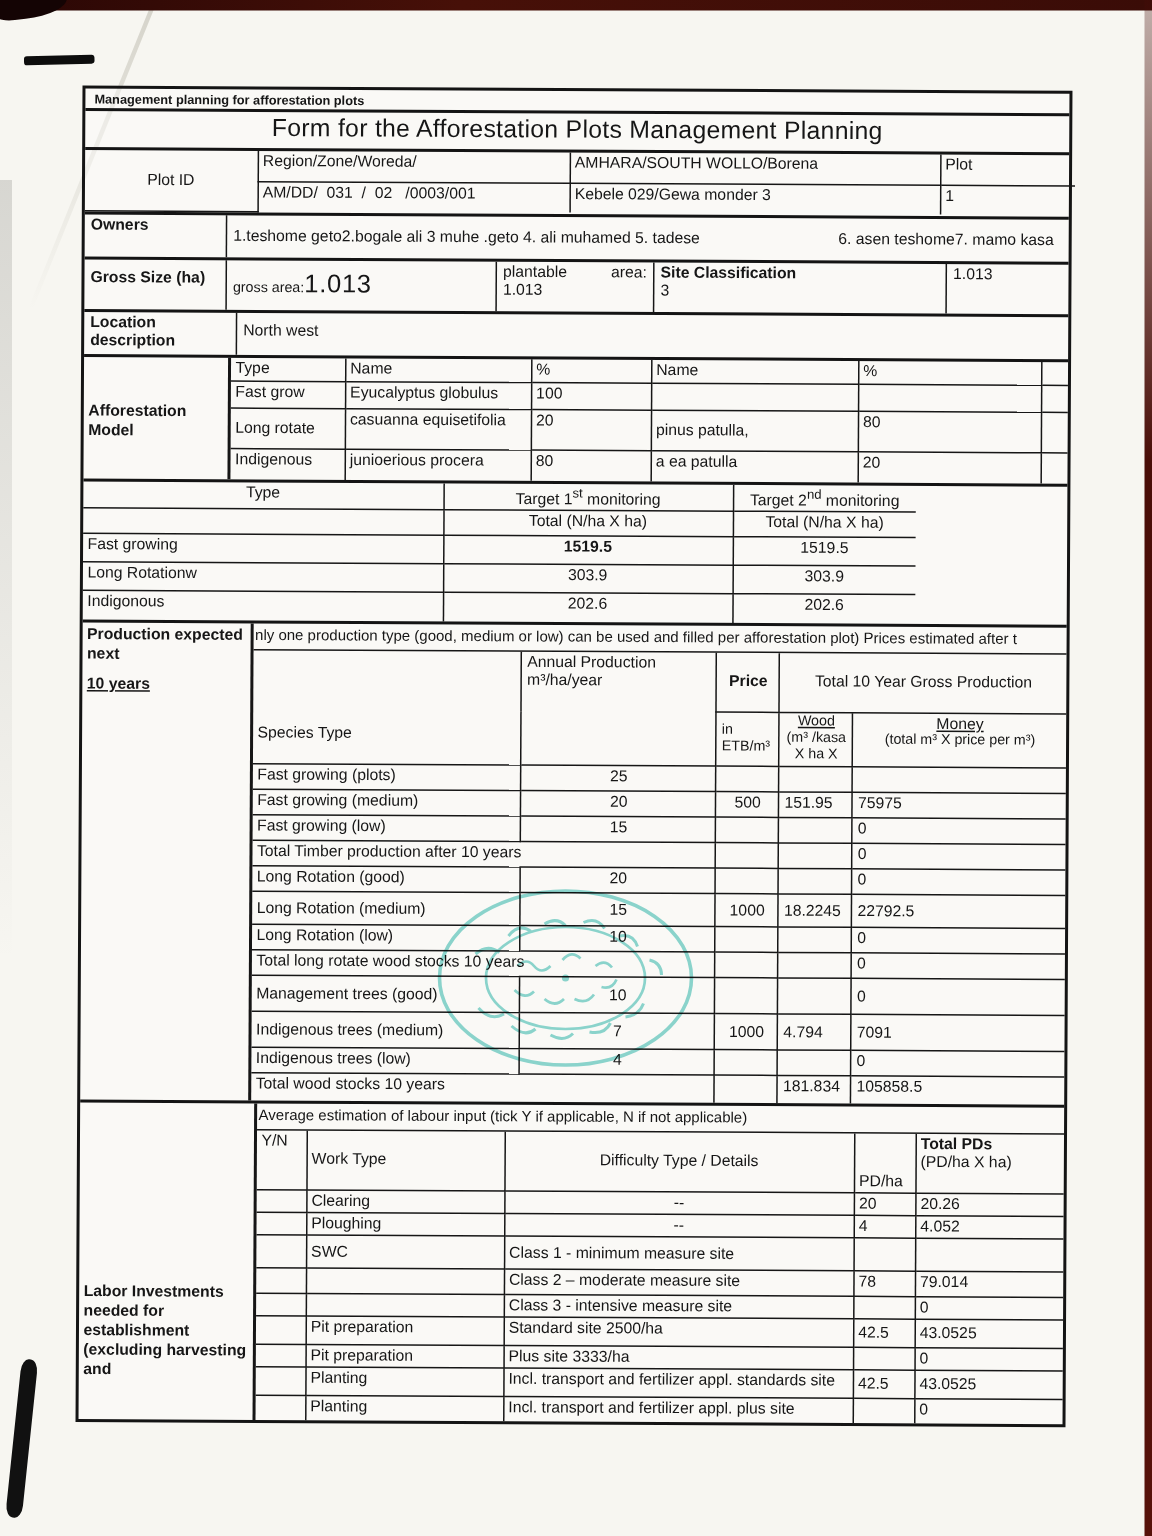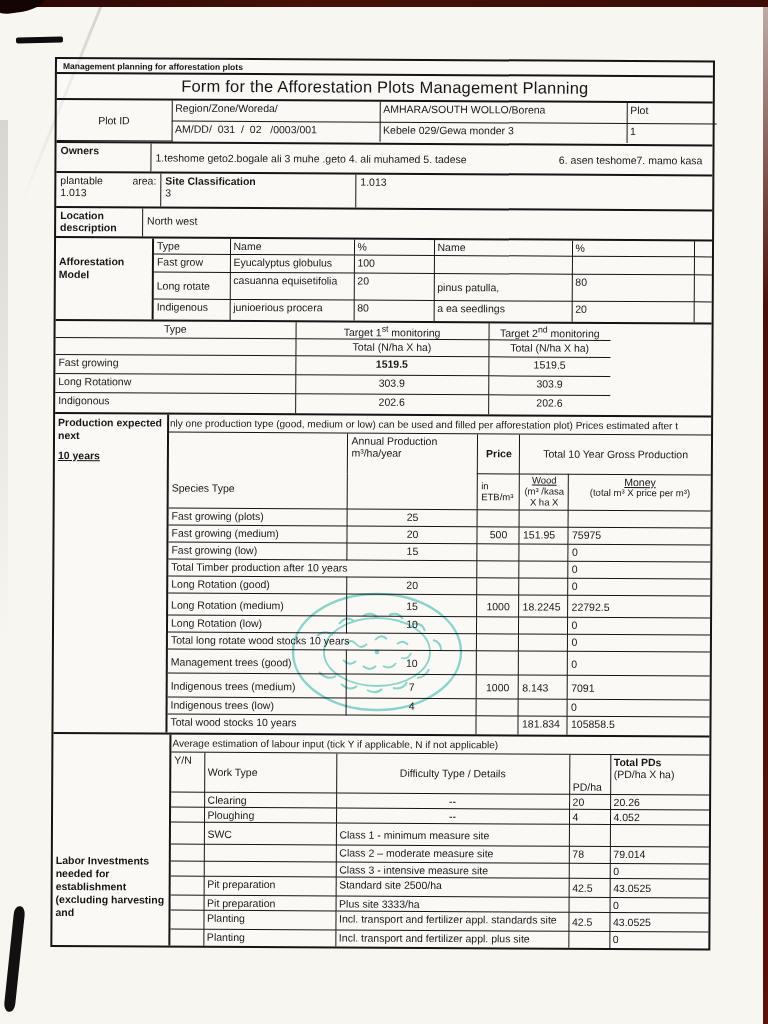--- a/index.html
+++ b/index.html
@@ -113,41 +113,45 @@
 
     <div class="frow" style="height:30px">
       <div class="fcell b" style="width:95px">Owners</div>
       <div class="fcell owners-val" style="flex:1; padding-top:8px">
         <span>1.teshome geto2.bogale ali 3 muhe .geto 4. ali muhamed 5. tadese</span>
         <span>6. asen teshome7. mamo kasa</span>
       </div>
     </div>
 
     <div class="frow" style="height:35px">
+      <div class="fcell b" style="width:95px; padding-top:6px">Gross Size (ha)</div>
+      <div class="fcell" style="width:180px; padding-top:6px">
+        <span class="small">gross area:</span><span class="gross-big">1.013</span>
+      </div>
       <div class="fcell" style="width:105px">
         <div class="plantable">
             <span>plantable</span>
             <span>area:</span>
           </div>
         <div>1.013</div>
       </div>
       <div class="fcell" style="width:195px">
         <div class="b">Site Classification</div>
         <div>3</div>
       </div>
       <div class="fcell" style="flex:1">1.013</div>
     </div>
 
     <div class="frow" style="height:30px">
-      <div class="fcell b" style="width:87px">Location description</div>
+      <div class="fcell b" style="width:102px">Location description</div>
       <div class="fcell" style="flex:1; padding-top:6px">North west</div>
     </div>
 
     <div class="band">
-      <div class="band-label" style="width:102px; padding-top:17px">Afforestation Model</div>
+      <div class="band-label" style="width:102px; padding-top:30px">Afforestation Model</div>
       <div class="band-content">
         <table style="width:558px">
           <colgroup>
               <col style="width:76px">
               <col style="width:124px">
               <col style="width:80px">
               <col style="width:138px">
               <col style="width:122px">
               <col style="width:18px">
             </colgroup>
@@ -173,21 +177,21 @@
             <td>casuanna equisetifolia</td>
             <td>20</td>
             <td class="mid">pinus patulla,</td>
             <td>80</td>
             <td></td>
           </tr>
           <tr style="height:20px">
             <td>Indigenous</td>
             <td>junioerious procera</td>
             <td>80</td>
-            <td>a ea seedlings</td>
+            <td>a ea patulla</td>
             <td>20</td>
             <td></td>
           </tr>
         </tbody>
           </table>
       </div>
     </div>
 
     <div class="band">
       <div class="band-content">
@@ -313,21 +317,21 @@
                 <td class="mid">Management trees (good)</td>
                 <td class="c it mid">10</td>
                 <td class="c it mid"></td>
                 <td class="mid"></td>
                 <td class="mid">0</td>
               </tr>
           <tr style="height:24px">
                 <td class="mid">Indigenous trees (medium)</td>
                 <td class="c it mid">7</td>
                 <td class="c it mid">1000</td>
-                <td class="mid">8.143</td>
+                <td class="mid">4.794</td>
                 <td class="mid">7091</td>
               </tr>
           <tr style="height:17px">
                 <td>Indigenous trees (low)</td>
                 <td class="c it">4</td>
                 <td class="c it"></td>
                 <td></td>
                 <td>0</td>
               </tr>
           <tr style="height:18px">

